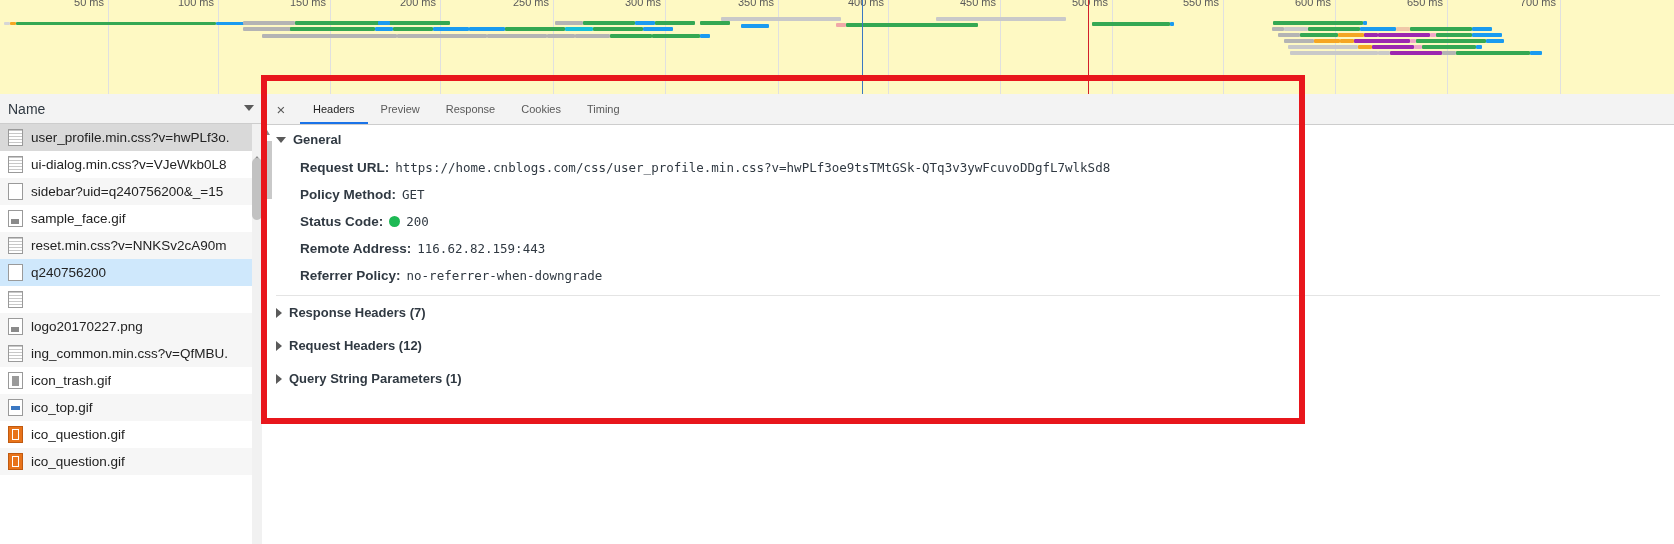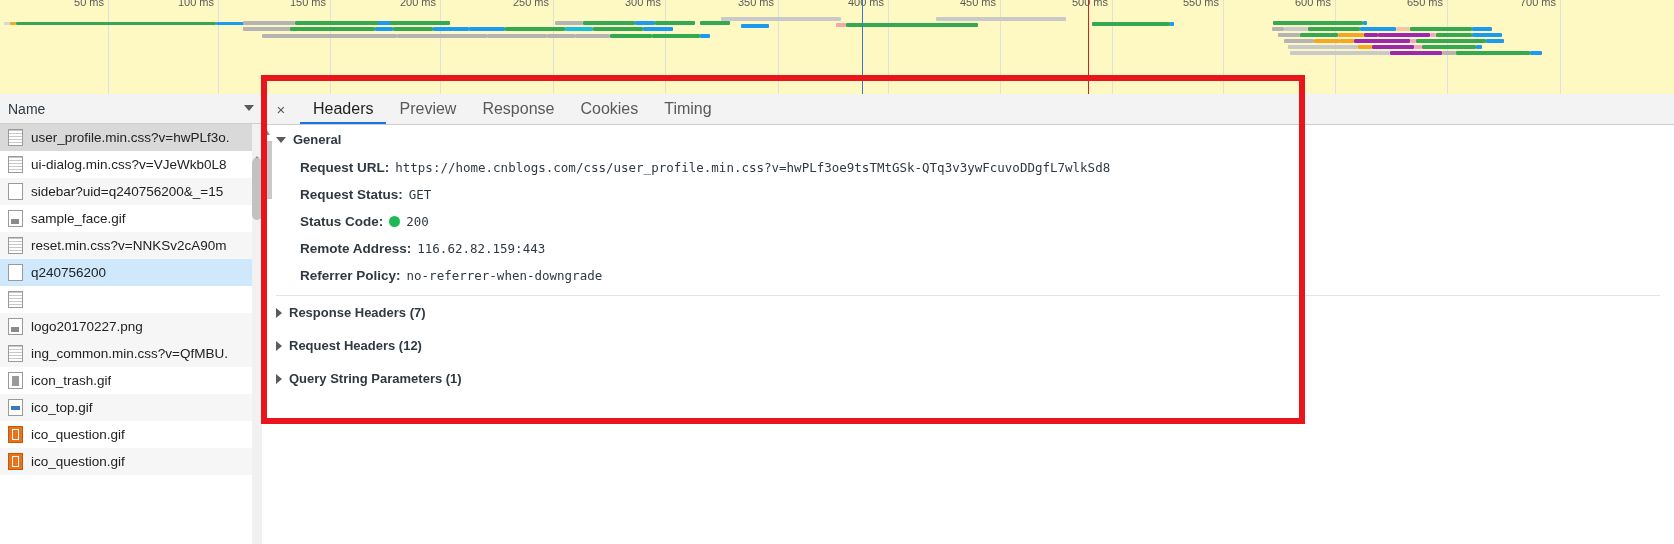--- a/index.html
+++ b/index.html
@@ -216,21 +216,21 @@
     justify-content: center;
     color: #5a5a5a;
     font-size: 15px;
     line-height: 1;
     margin-right: 6px;
   }
   .tab {
     height: 30px;
     line-height: 30px;
     padding: 0 13px;
-    font-size: 16px;
+    font-size: 11px;
     color: #5a5a5a;
     box-sizing: border-box;
     border-bottom: 2px solid transparent;
   }
   .tab.active {
     color: #222;
     border-bottom: 2px solid #1a73e8;
   }
 
   #detail-body {
@@ -524,21 +524,21 @@
     <div class="section-head">
       <span class="tri tri-open"></span>
       <span>General</span>
     </div>
     <div id="general-rows">
         <div class="kv-row">
           <span class="kv-key">Request URL:</span>
           <span class="kv-val">https://home.cnblogs.com/css/user_profile.min.css?v=hwPLf3oe9tsTMtGSk-QTq3v3ywFcuvoDDgfL7wlkSd8</span>
         </div>
         <div class="kv-row">
-          <span class="kv-key">Request Status:</span>
+          <span class="kv-key">Policy Method:</span>
           <span class="kv-val">GET</span>
         </div>
         <div class="kv-row">
           <span class="kv-key">Status Code:</span>
           <span class="status-dot" style="background: rgb(29, 185, 84);"></span>
           <span class="kv-val">200</span>
         </div>
         <div class="kv-row">
           <span class="kv-key">Remote Address:</span>
           <span class="kv-val">116.62.82.159:443</span>

